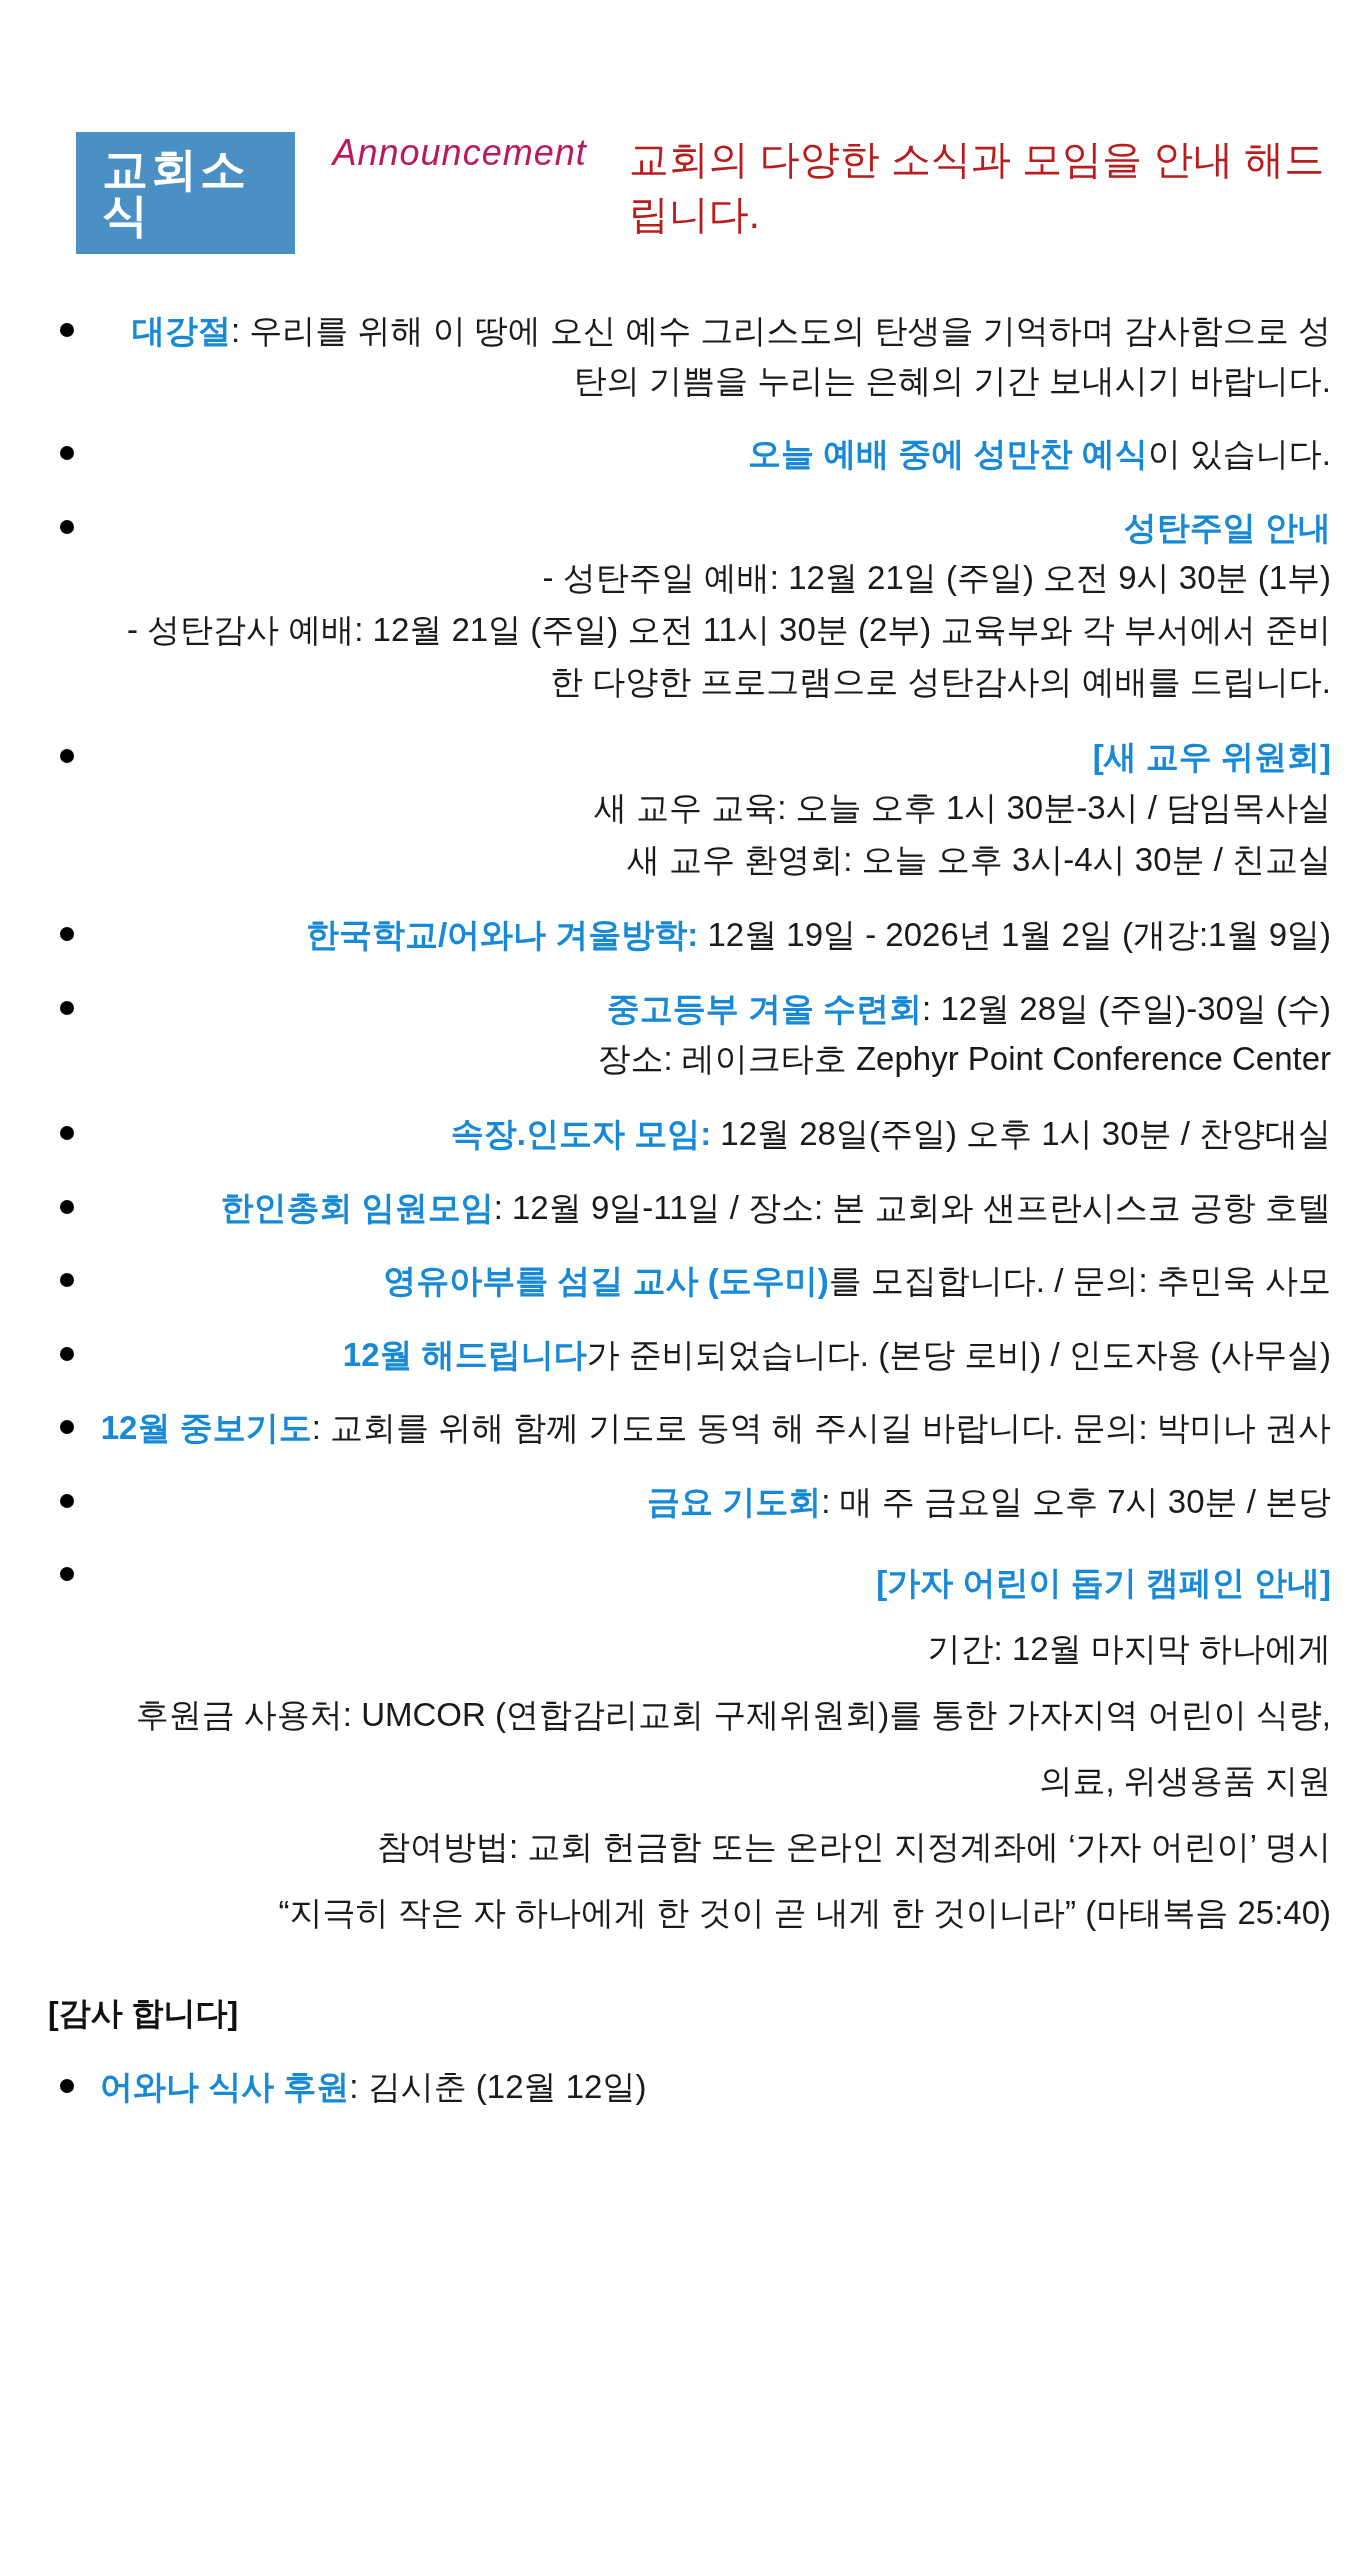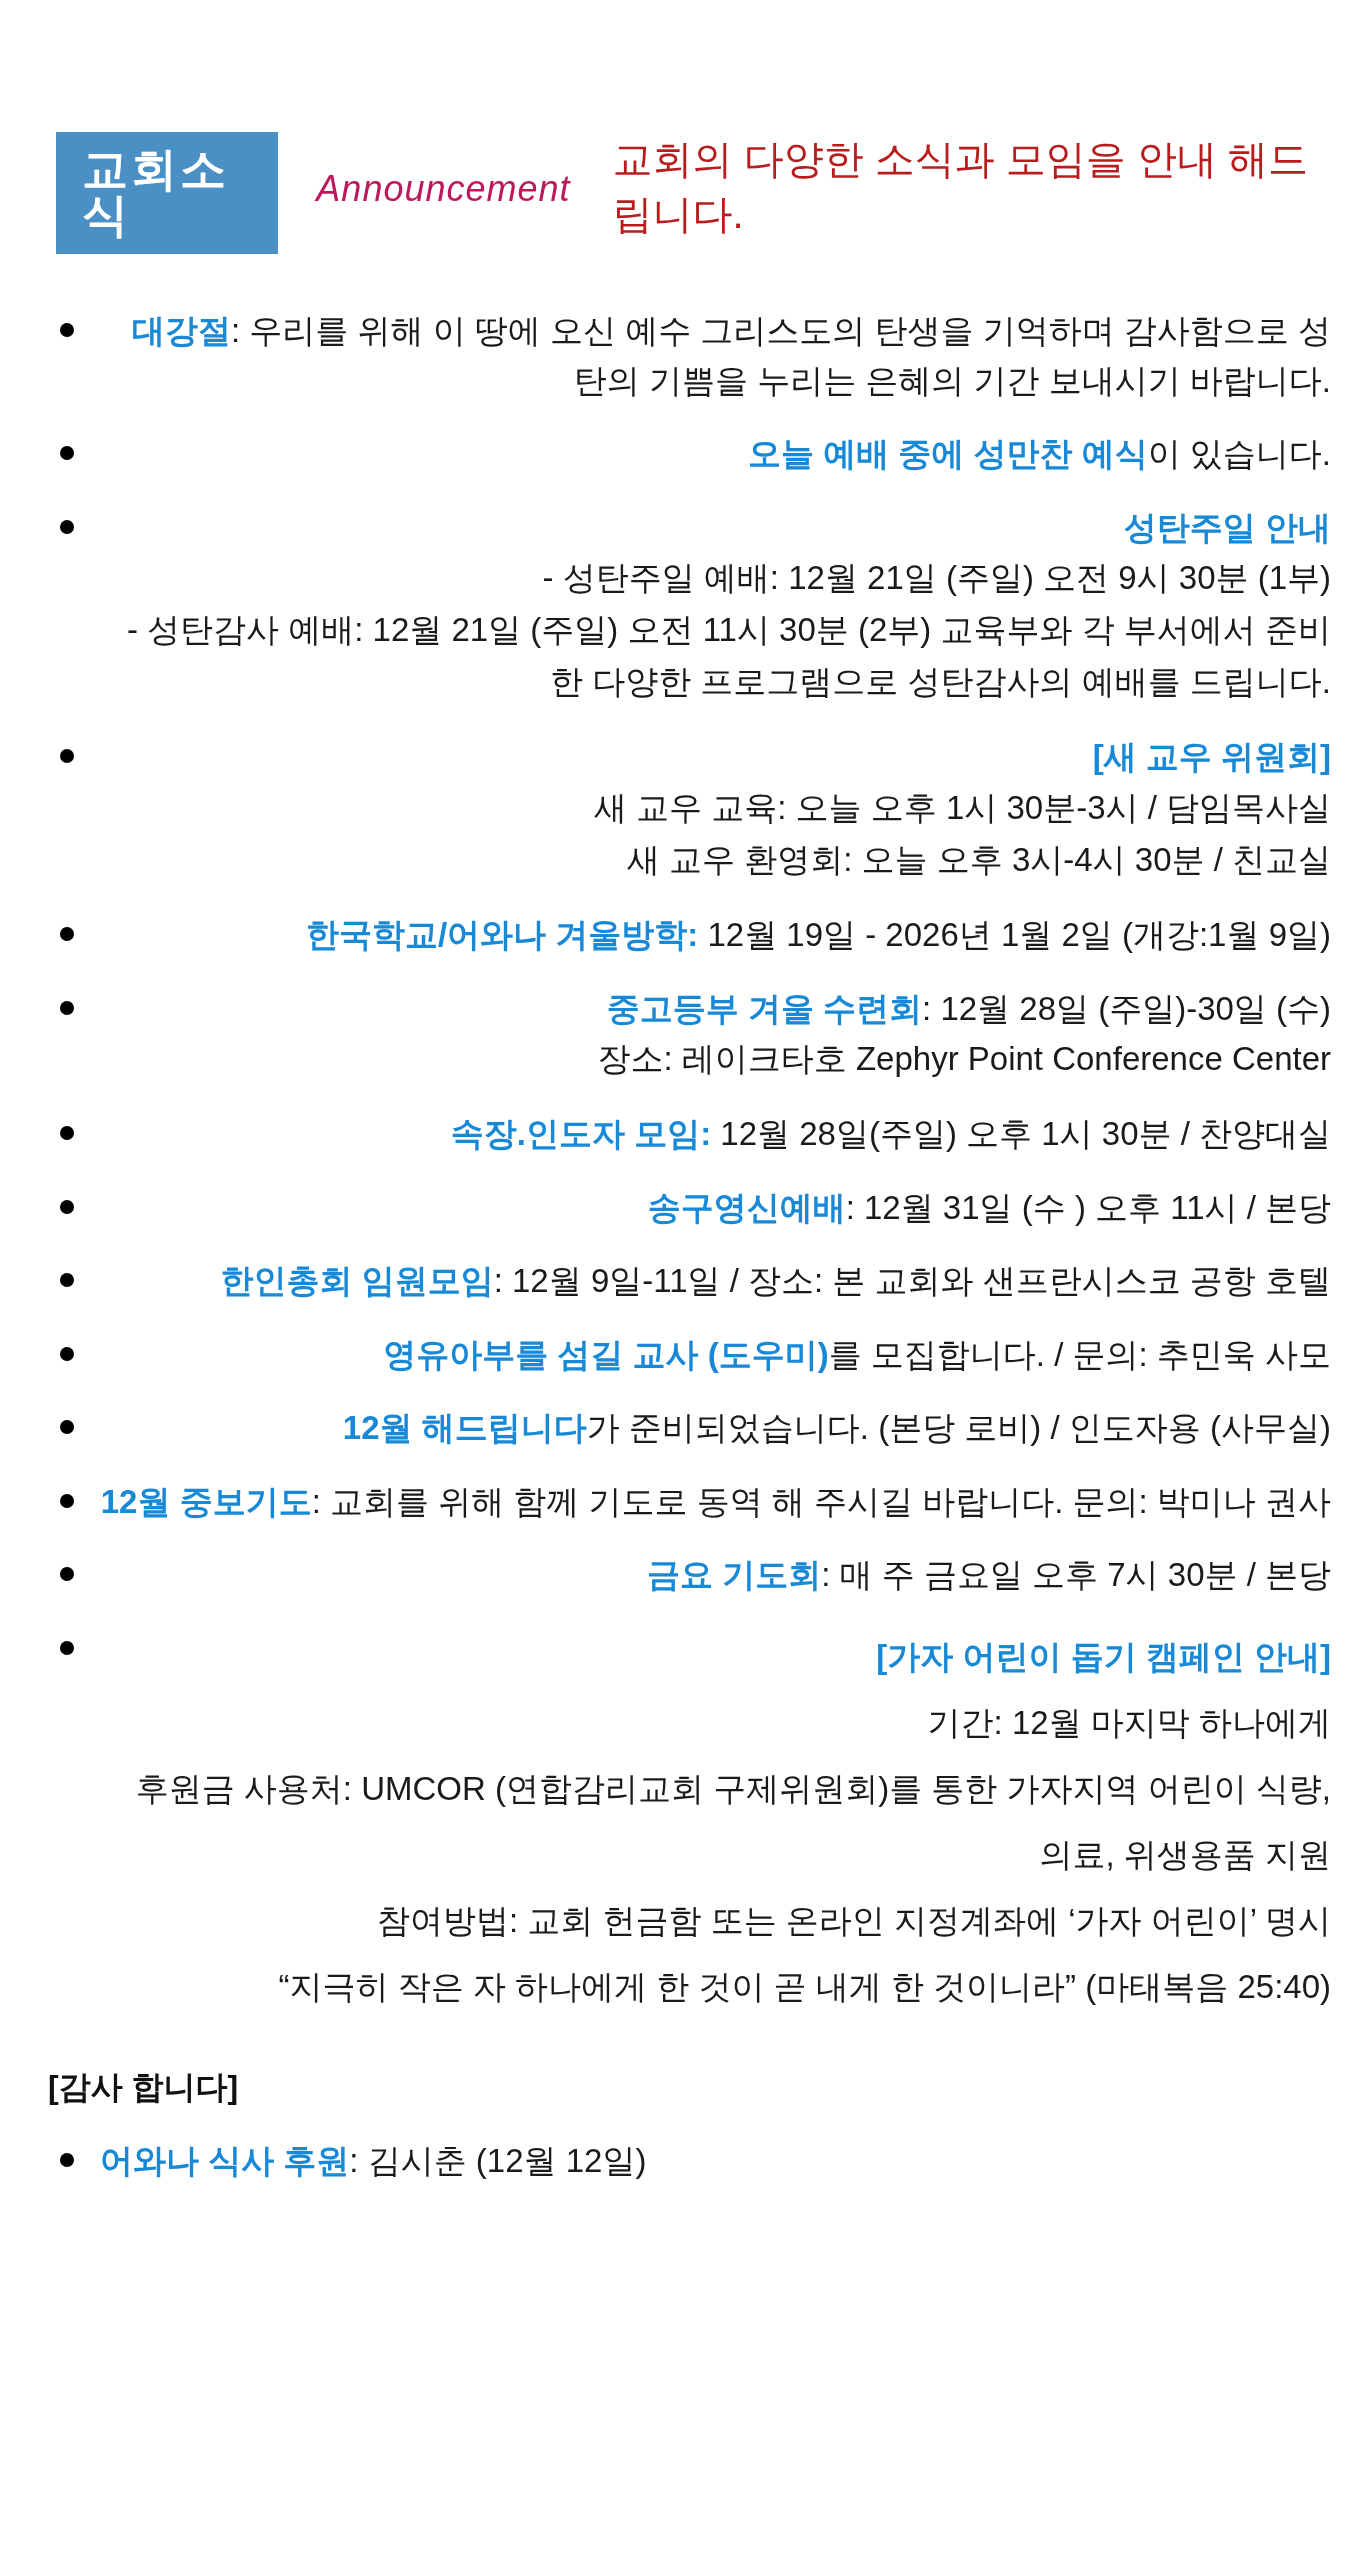--- a/index.html
+++ b/index.html
@@ -6,21 +6,21 @@
   body {
     width:1371px; height:2550px;
     background:#ffffff;
     font-family:"Liberation Sans","DejaVu Sans",sans-serif;
     color:#1a1a1a;
     overflow:hidden;
   }
   .page { padding:132px 40px 0 48px; box-sizing:border-box; }
 
   
-  .header { display:flex; align-items:center; margin-left:8px; }
+  .header { display:flex; align-items:flex-start; margin-left:28px; }
   .badge {
     background:#4a90c5; color:#ffffff;
     font-weight:bold; font-size:46px; letter-spacing:3px;
     padding:14px 26px 16px 26px;
     line-height:1;
   }
   .subtitle-en {
     font-style:italic; font-size:36px; color:#be185d;
     margin-left:38px; padding-bottom:8px; letter-spacing:1px;
   }
@@ -98,24 +98,20 @@
         <div><span class="lead">중고등부 겨울 수련회</span><span>: 12월 28일 (주일)-30일 (수)</span></div>
         <div class="sub-line">장소: 레이크타호 Zephyr Point Conference Center</div>
       </div>
     </div>
 
     <div class="item">
       <div class="dot"></div>
       <div class="content"><span class="lead">속장.인도자 모임:</span><span> 12월 28일(주일) 오후 1시 30분 / 찬양대실</span></div>
     </div>
 
-    <div class="item">
-      <div class="dot"></div>
-      <div class="content"><span class="lead">송구영신예배</span><span>: 12월 31일 (수 ) 오후 11시 / 본당</span></div>
-    </div>
 
     <div class="item">
       <div class="dot"></div>
       <div class="content"><span class="lead">한인총회 임원모임</span><span>: 12월 9일-11일 / 장소: 본 교회와 샌프란시스코 공항 호텔</span></div>
     </div>
 
     <div class="item">
       <div class="dot"></div>
       <div class="content"><span class="lead">영유아부를 섬길 교사 (도우미)</span><span>를 모집합니다. / 문의: 추민욱 사모</span></div>
     </div>

